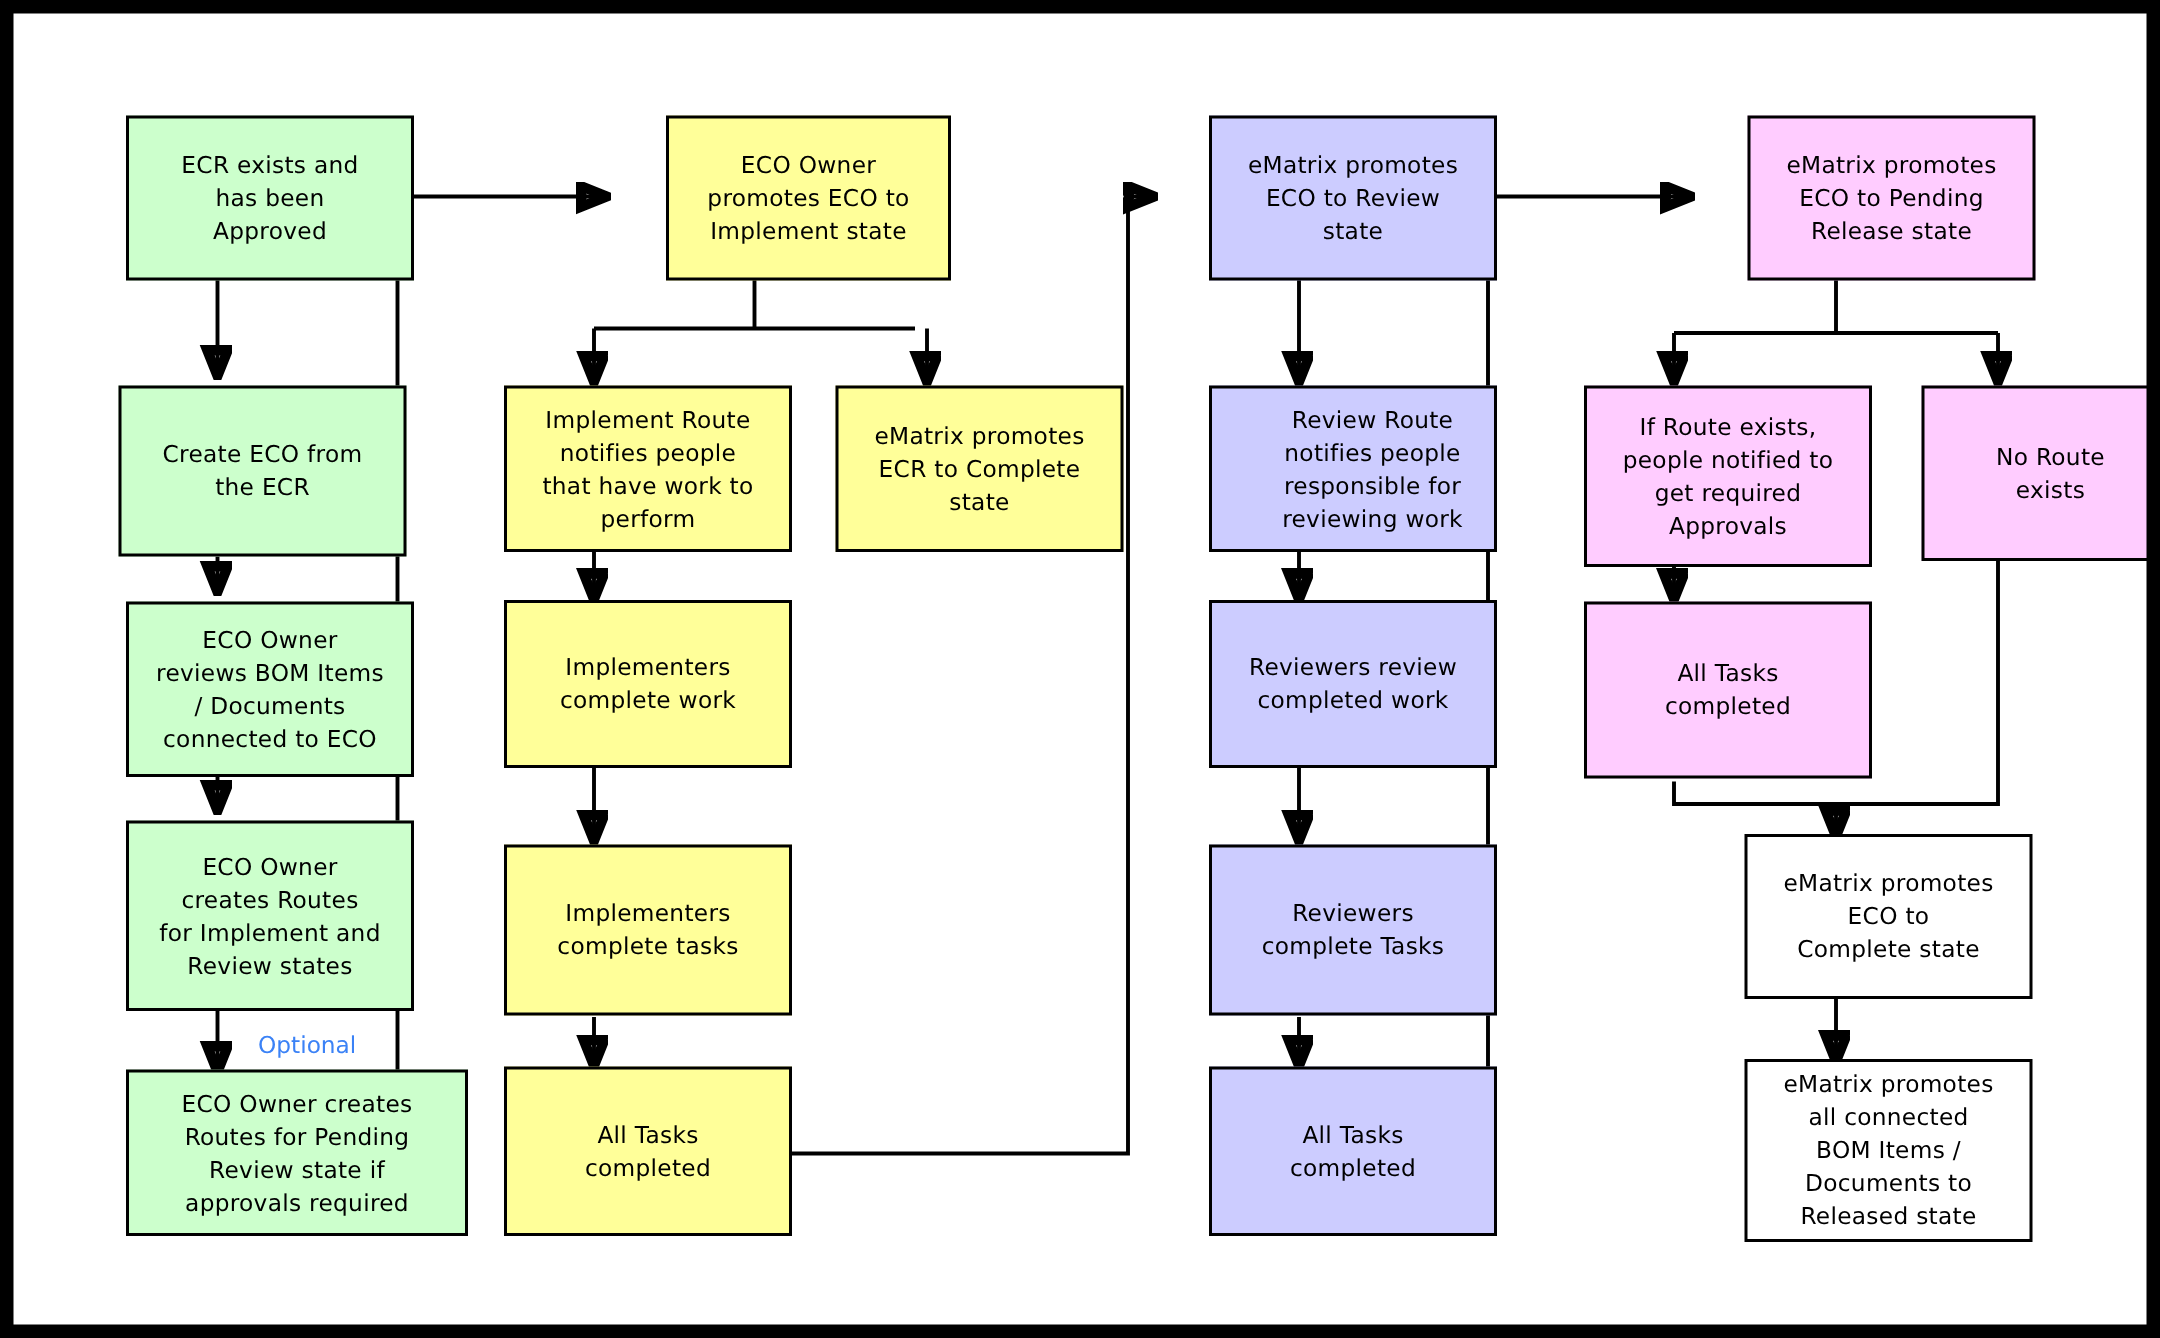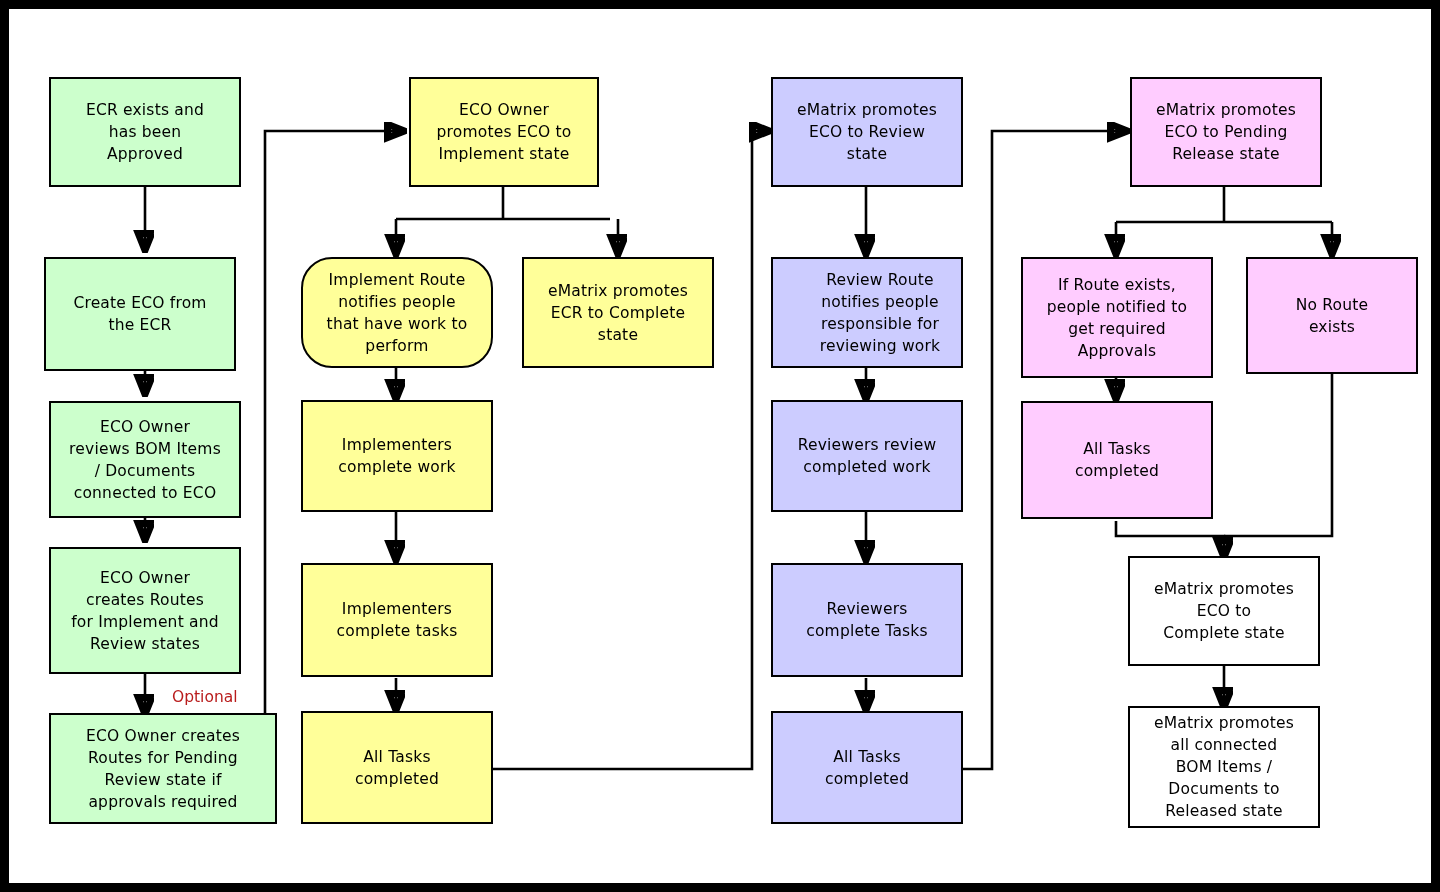--- a/index.html
+++ b/index.html
@@ -34,31 +34,32 @@
     display: flex;
     align-items: center;
     justify-content: center;
     text-align: center;
     font-size: 15.5px;
     line-height: 1.42;
     color: #000000;
     letter-spacing: 0.2px;
     padding: 2px 5px;
     white-space: pre-line;
+    margin-left: 35px;
   }
   .node.green  { background: #ccffcc; }
   .node.yellow { background: #ffff99; }
   .node.blue   { background: #ccccff; }
   .node.pink   { background: #ffccff; }
   .node.white  { background: #ffffff; }
 
   .lbl {
     position: absolute;
     font-size: 15.5px;
-    color: #b91c1c;
+    color: #3b82f6;
     white-space: nowrap;
   }
   svg.edges {
     position: absolute;
     left: 0;
     top: 0;
     width: 1440px;
     height: 892px;
     pointer-events: none;
   }
@@ -137,21 +138,21 @@
 Routes for Pending
 Review state if
 approvals required</div>
 
   <div class="lbl" style="left:172px; top:688px;">Optional</div>
 
   <div class="node yellow" style="left:409px; top:77px; width:190px; height:110px;">ECO Owner
 promotes ECO to
 Implement state</div>
 
-  <div class="node yellow" style="left:301px; top:257px; width:192px; height:111px;border-radius:31px;">Implement Route
+  <div class="node yellow" style="left:301px; top:257px; width:192px; height:111px;">Implement Route
 notifies people
 that have work to
 perform</div>
 
   <div class="node yellow" style="left:522px; top:257px; width:192px; height:111px;">eMatrix promotes
 ECR to Complete
 state</div>
 
   <div class="node yellow" style="left:301px; top:400px; width:192px; height:112px;">Implementers
 complete work</div>

